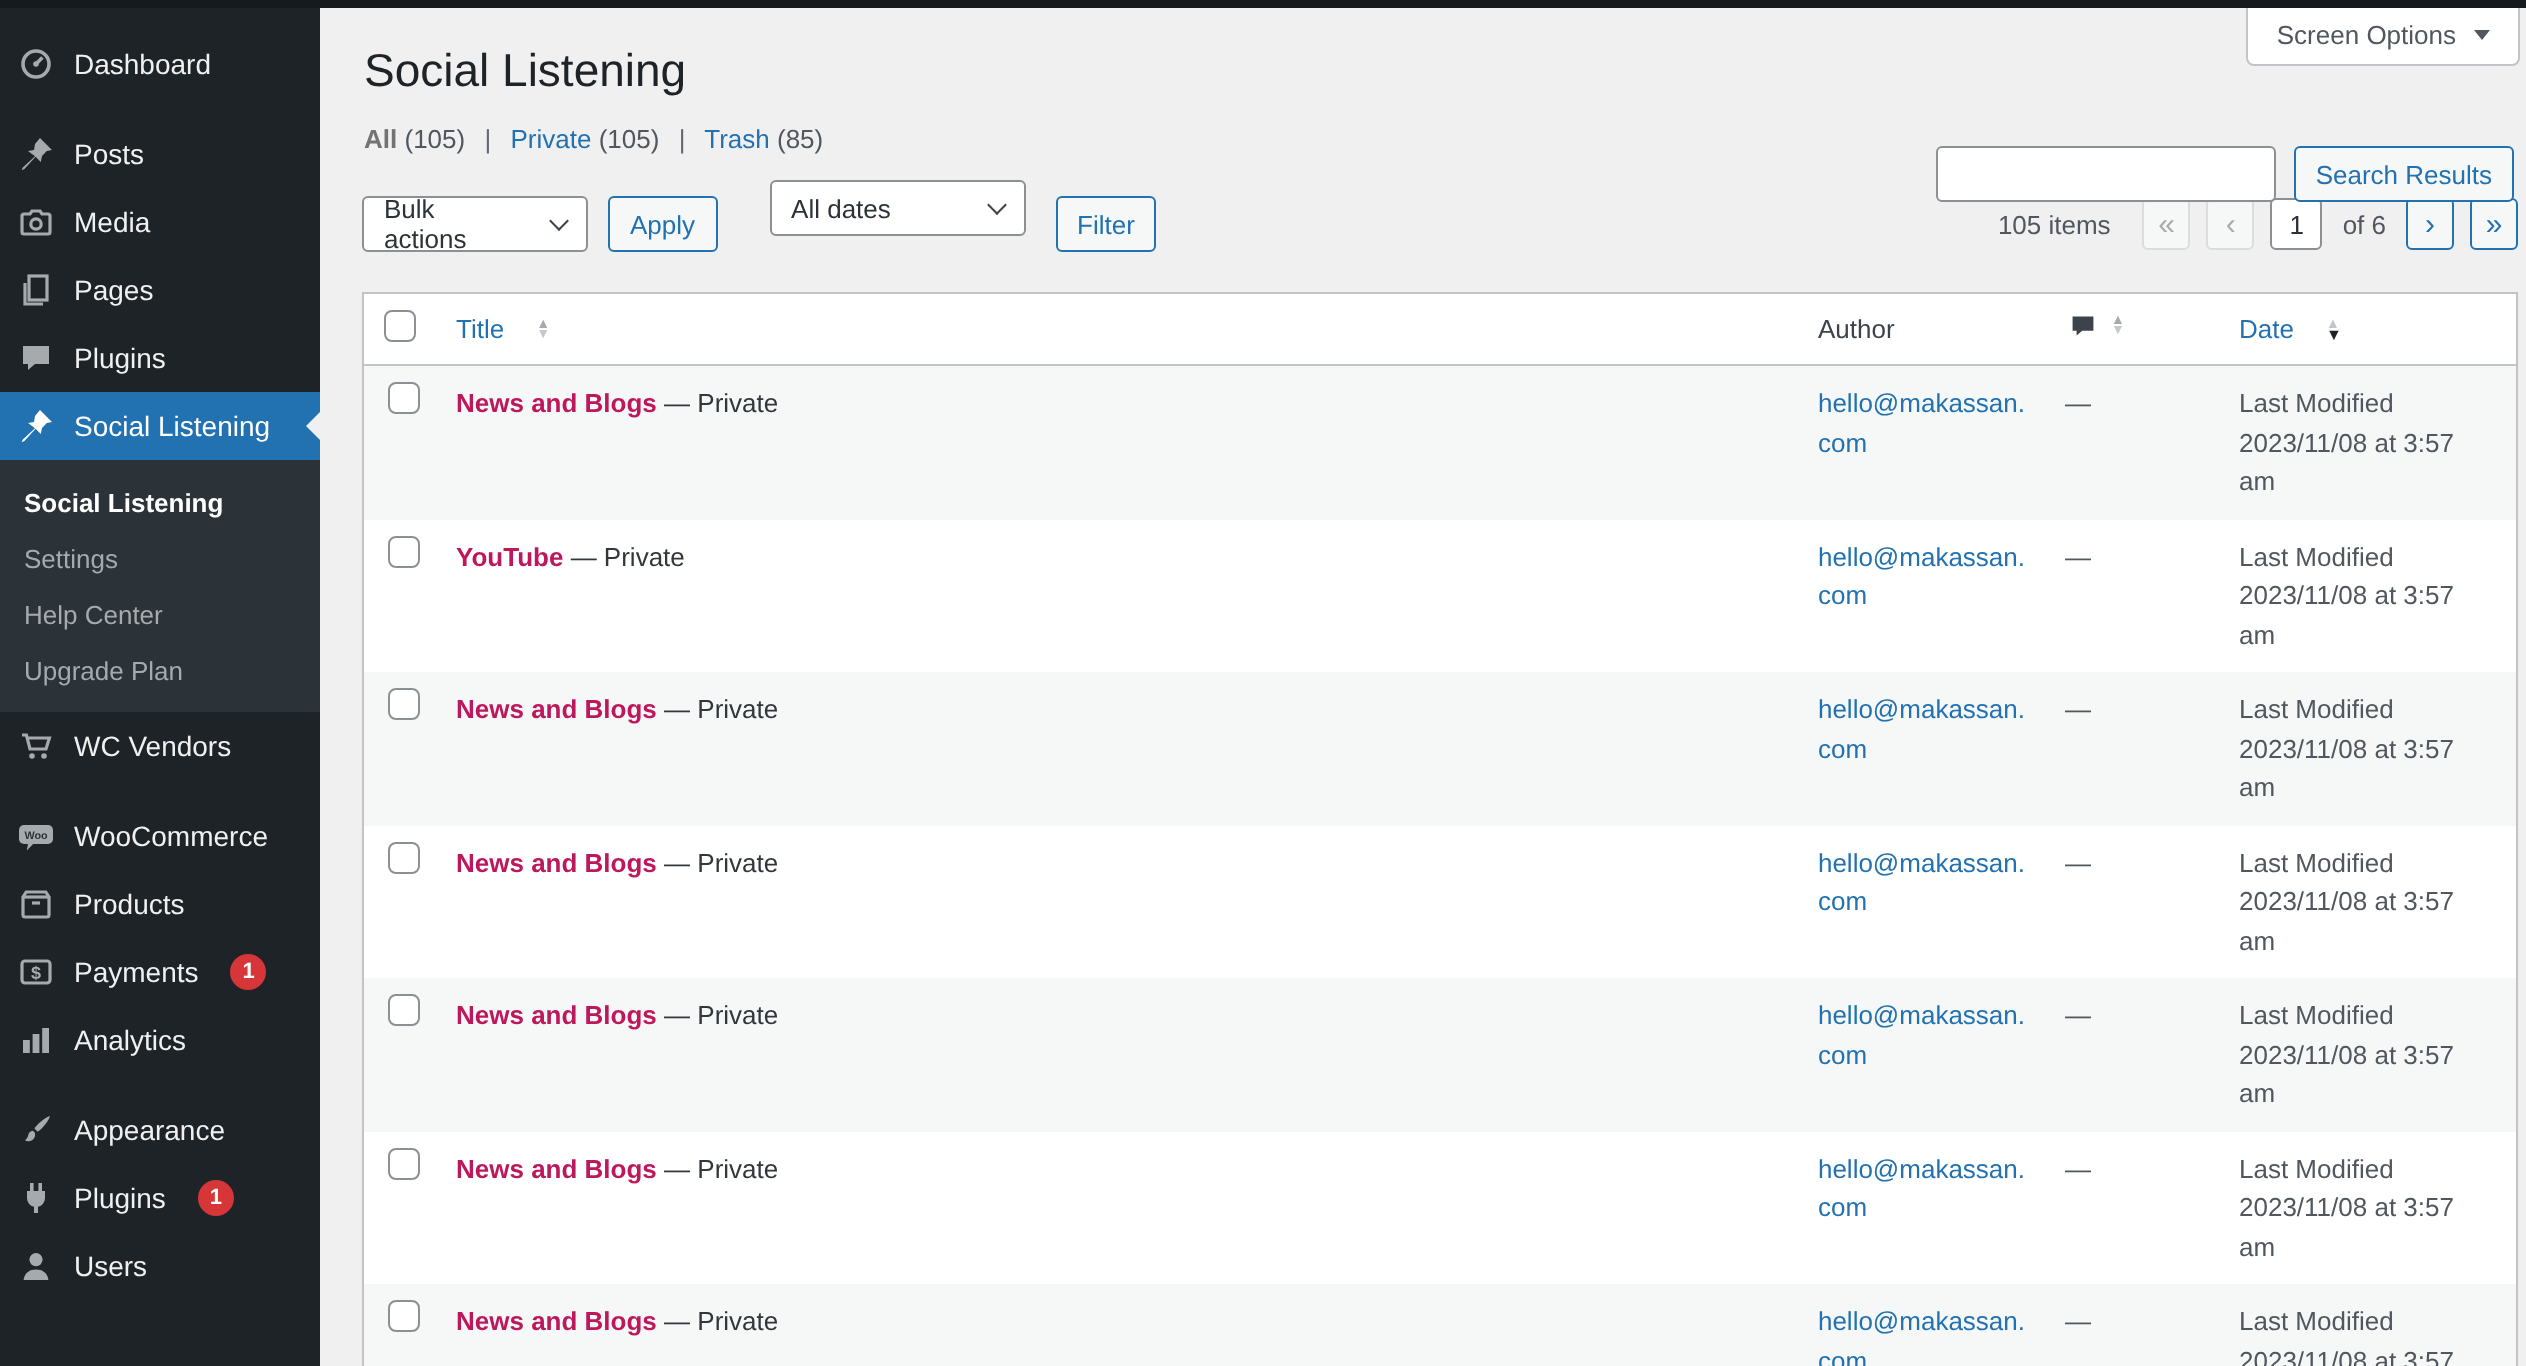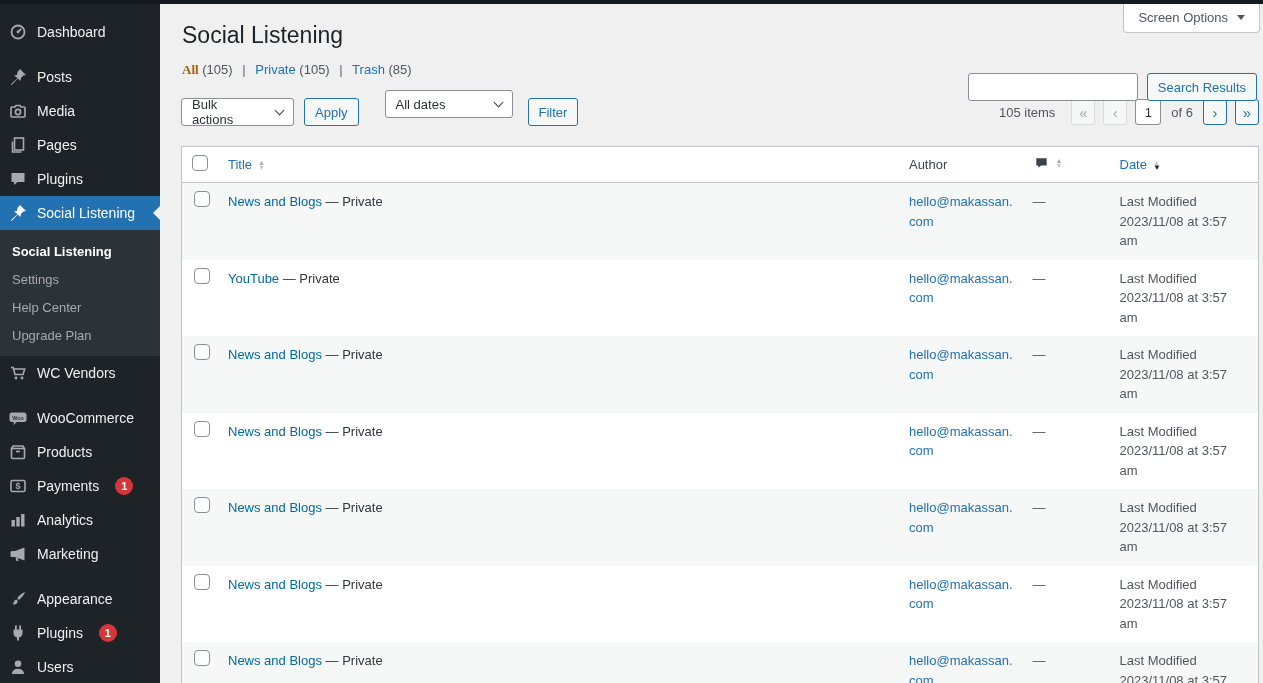--- a/index.html
+++ b/index.html
@@ -28,21 +28,21 @@
   .tri-down { width:0; height:0; border:4px solid transparent; border-top:5px solid #50575e; margin-top:4px; }
 
   .wrap { position:relative; margin:4px 4px 0 21px; }
   h1.page-title { font-size:23px; font-weight:400; color:#1d2327; margin:20px 0 0 1px; line-height:30px; }
 
   .search-box { position:absolute; top:53px; right:2px; display:flex; align-items:center; gap:9px; }
   .search-box input { width:170px; height:28px; border:1px solid #8c8f94; border-radius:3px; background:#fff; padding:0 8px; font-size:13px; color:#2c3338; }
   .button { display:inline-flex; align-items:center; justify-content:center; height:28px; padding:0 10px; background:#f6f7f7; border:1px solid #2271b1; border-radius:3px; color:#2271b1; font-size:13px; cursor:pointer; white-space:nowrap; }
 
   .subsubsub { margin:12px 0 0 1px; height:18px; font-size:13px; color:#646970; }
-  .subsubsub .current-view { color:#a16207; font-weight:600;font-family:Liberation Serif, serif; }
+  .subsubsub .current-view { color:#737373; font-weight:600; }
   .subsubsub a { color:#2271b1; text-decoration:none; cursor:pointer; }
   .subsubsub .count { color:#50575e; }
   .subsubsub .sep { margin:0 6px; color:#646970; }
 
   .tablenav { margin-top:10px; display:flex; align-items:center; }
   .select { position:relative; display:inline-flex; align-items:center; justify-content:space-between; height:28px; background:#fff; border:1px solid #8c8f94; border-radius:3px; padding:0 10px; color:#2c3338; cursor:pointer; font-size:13px; }
   .chev { width:7px; height:7px; border-right:1.6px solid #3c434a; border-bottom:1.6px solid #3c434a; transform:rotate(45deg); margin:-4px 0 0 14px; }
   .bulk-select { width:113px; margin-right:10px; }
   .dates-select { width:128px; margin:0 15px 16px 26px; }
 
@@ -52,33 +52,33 @@
   .page-btn.disabled { background:#f6f7f7; border:1px solid #dcdcde; color:#a7aaad; cursor:default; }
   .page-btn.enabled { background:#f6f7f7; border:1px solid #2271b1; color:#2271b1; }
   .page-input { width:26px; height:26px; border:1px solid #8c8f94; border-radius:3px; text-align:center; font-size:13px; color:#2c3338; background:#fff; }
   .of-label { margin:0 2px; }
 
   
   table.list { width:100%; margin-top:12px; border-collapse:collapse; background:#fff; border:1px solid #c3c4c7; box-shadow:0 1px 1px rgba(0,0,0,.04); }
   table.list thead th { text-align:left; font-weight:400; font-size:13px; padding:8px 10px; border-bottom:1px solid #c3c4c7; color:#3c434a; height:34px; vertical-align:middle; }
   th.col-cb, td.col-cb { width:33px; padding:8px 0 0 12px; vertical-align:top; }
   thead th.col-cb { vertical-align:middle; padding-top:0; }
-  .sort-link { color:#2271b1; text-decoration:none; cursor:pointer; display:inline-flex; align-items:center; gap:6px; }
+  .sort-link { color:#2271b1; text-decoration:none; cursor:pointer; display:inline-flex; align-items:center; gap:16px; }
   .sorting { display:inline-flex; flex-direction:column; line-height:5px; font-size:7px; }
   .sorting .up { color:#a7aaad; }
   .sorting .down { color:#c5c8cc; }
   .sorting.sorted .up { color:#c3c4c7; }
   .sorting.sorted .down { color:#1d2327; font-size:8px; }
   .comment-head { display:inline-flex; align-items:center; gap:6px; cursor:pointer; }
 
   tbody tr { height:75px; }
   tbody tr:nth-child(odd) { background:#f6f7f7; }
   tbody td { vertical-align:top; padding:9px 10px; font-size:13px; line-height:19.5px; }
   input[type=checkbox] { -webkit-appearance:none; appearance:none; width:16px; height:16px; border:1px solid #8c8f94; border-radius:4px; background:#fff; cursor:pointer; margin:0; }
-  .row-title { color:#0369a1; font-weight:400; text-decoration:none; cursor:pointer; }
+  .row-title { color:#be185d; font-weight:700; text-decoration:none; cursor:pointer; }
   .post-state { color:#32373c; font-weight:400; }
   .author-link { color:#2271b1; text-decoration:none; cursor:pointer; display:block; line-height:19.5px; }
   .dash { color:#50575e; }
   .date-cell { color:#50575e; }
   .col-author { width:118px; }
   .col-comments { width:87px; }
   .col-date { width:149px; }
 </style>
 </head>
 <body>
@@ -204,29 +204,20 @@
     <span class="mi">
       <svg width="20" height="20" viewBox="0 0 20 20">
           <rect x="3.5" y="10" width="3.4" height="6.5" fill="currentColor"></rect>
           <rect x="8.3" y="7" width="3.4" height="9.5" fill="currentColor"></rect>
           <rect x="13.1" y="4" width="3.4" height="12.5" fill="currentColor"></rect>
         </svg>
     </span>
     <span>Analytics</span>
   </div>
 
-  <div class="menu-item">
-    <span class="mi">
-      <svg width="20" height="20" viewBox="0 0 20 20">
-          <path d="M16.5 3.5v13L7 13H4a1.5 1.5 0 0 1-1.5-1.5v-3A1.5 1.5 0 0 1 4 7h3z" fill="currentColor"></path>
-          <path d="M7.5 13.5l1 3.5h2l-.8-3.2z" fill="currentColor"></path>
-        </svg>
-    </span>
-    <span>Marketing</span>
-  </div>
 
   <div class="menu-sep"></div>
 
   <div class="menu-item">
     <span class="mi">
       <svg width="20" height="20" viewBox="0 0 20 20">
           <path d="M17 3c-2.6.7-6.4 4.2-7.8 6.2l1.7 1.7C12.9 9.5 16.4 5.6 17 3zM8.4 10.4c-1.3.2-2.1 1-2.3 2.2-.2 1.1-.7 1.9-1.7 2.4 1.1.8 3 .9 4.1-.2 1-1 1.3-2.5.9-3.6z" fill="currentColor"></path>
         </svg>
     </span>
     <span>Appearance</span>

